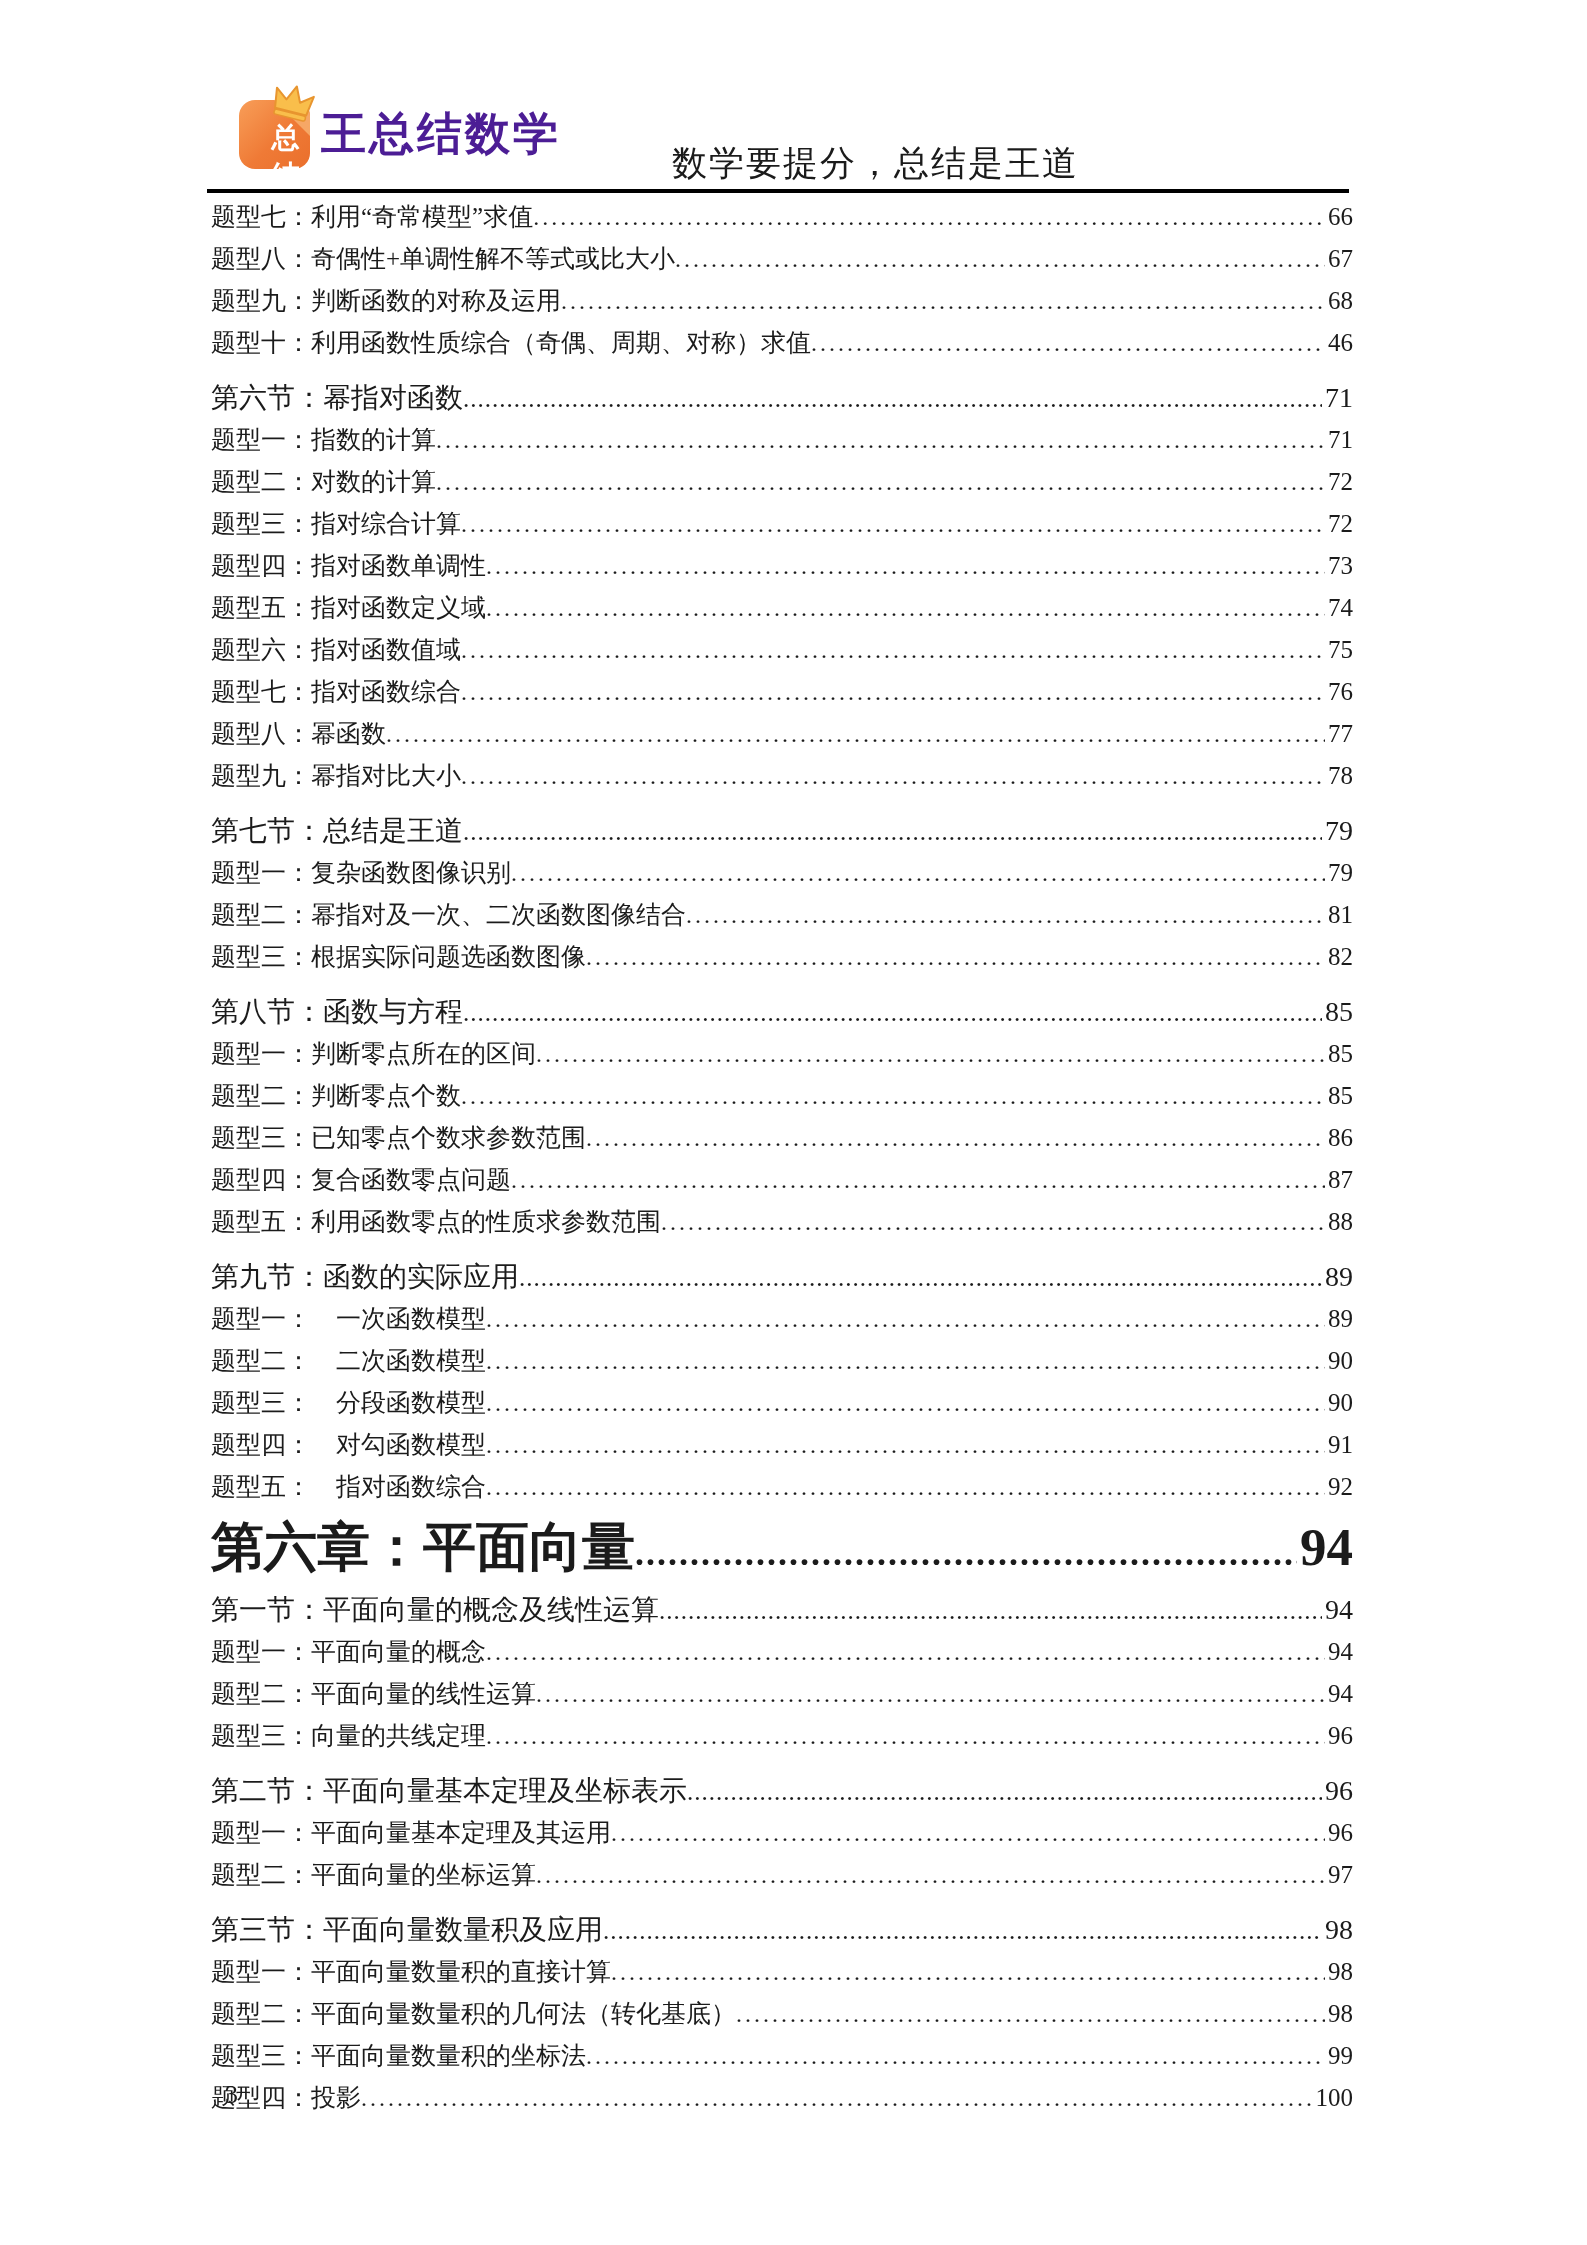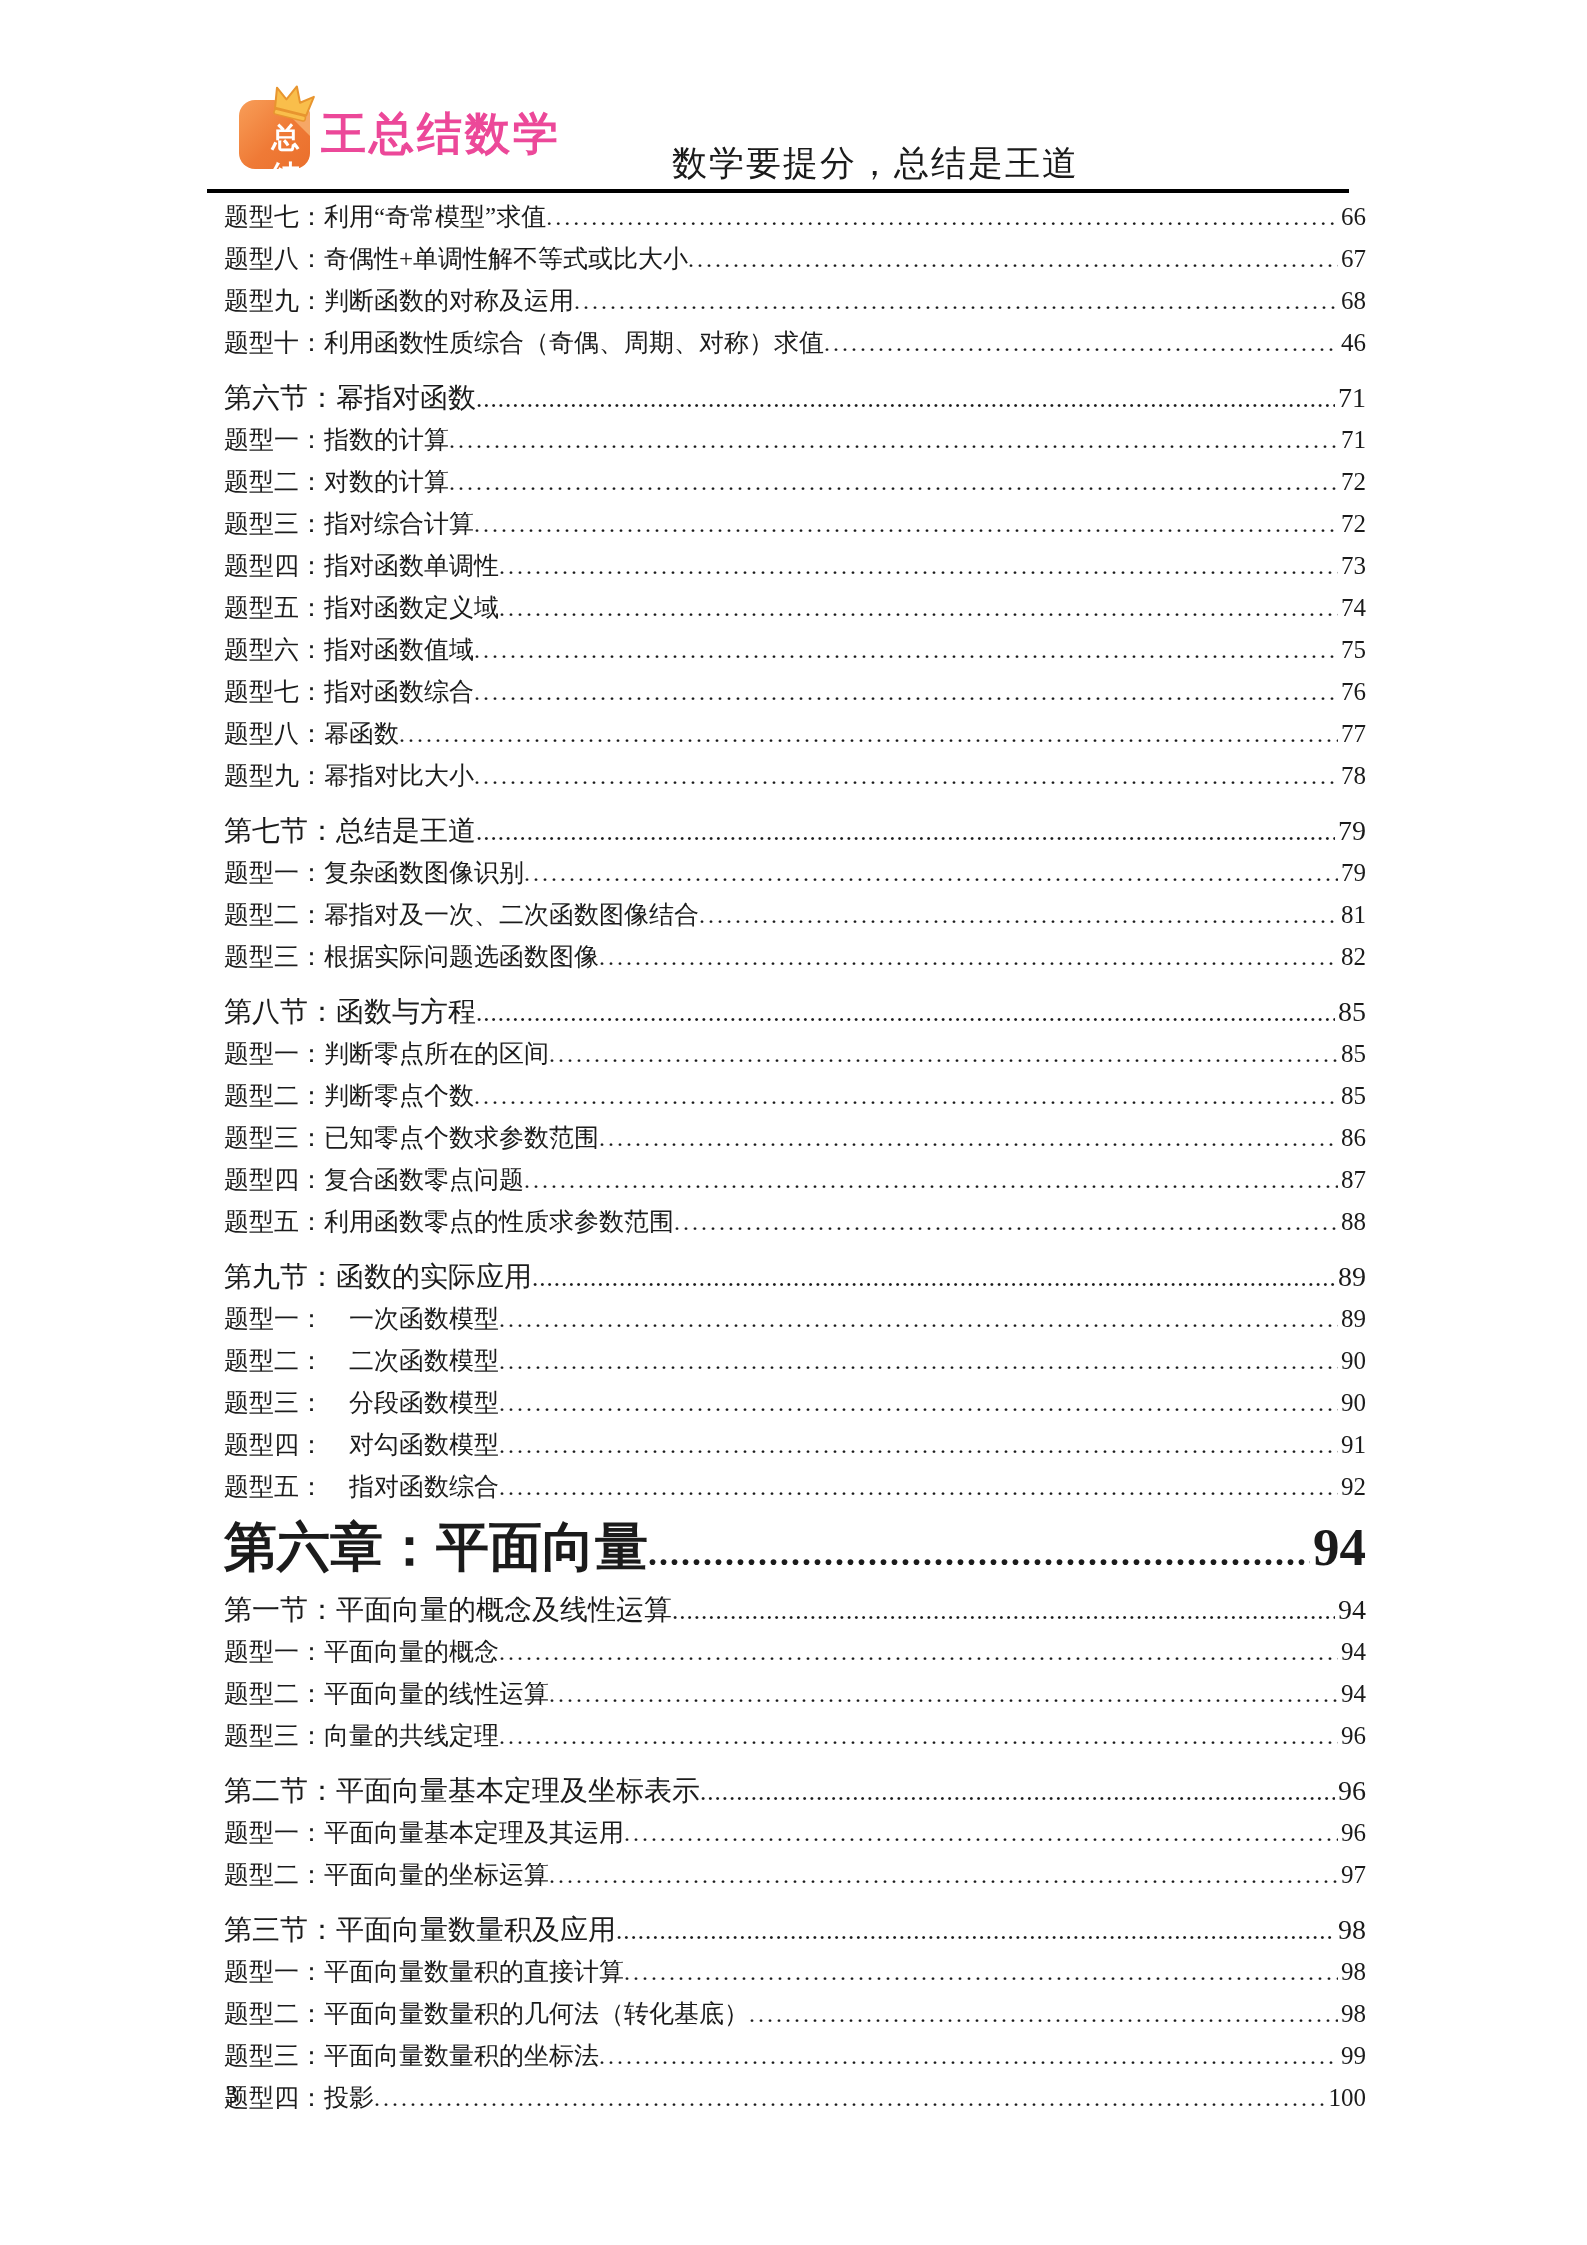--- a/index.html
+++ b/index.html
@@ -18,30 +18,30 @@
     background:#f6a766;clip-path:polygon(0 0,100% 0,100% 100%);
   }
   .badge-label{
     position:absolute;left:0;right:4px;top:19px;text-align:center;color:#ffffff;
     font-family:"DejaVu Sans","Liberation Sans",sans-serif;font-weight:bold;font-size:28px;letter-spacing:2px;padding-left:28px;
   }
   .crown{position:absolute;left:272px;top:84px;width:42px;height:36px;transform:rotate(14deg);}
   .wordmark{
     position:absolute;left:321px;top:104px;
     font-family:"DejaVu Sans","Liberation Sans",sans-serif;font-weight:bold;
-    font-size:45px;color:#ec4899;letter-spacing:3px;white-space:nowrap;
+    font-size:45px;color:#4c1d95;letter-spacing:3px;white-space:nowrap;
   }
   .tagline{
     position:absolute;left:672px;top:140px;font-size:35px;letter-spacing:2px;
     font-family:Liberation Sans, sans-serif;white-space:nowrap;
   }
   .header-rule{position:absolute;left:207px;top:189px;width:1142px;height:4px;background:#000;}
 
   
-  .toc{position:absolute;left:224px;top:196px;width:1142px;}
+  .toc{position:absolute;left:211px;top:196px;width:1142px;}
   .toc-row{display:flex;align-items:baseline;height:42px;line-height:42px;font-size:25px;}
   .toc-label{white-space:nowrap;flex:0 0 auto;}
   .toc-dots{flex:1 1 auto;overflow:hidden;white-space:nowrap;min-width:0;}
   .toc-dots::after{
     content:"................................................................................................................................................................................................................................................................................................................";
     letter-spacing:3px;font-size:24px;
   }
   .toc-page{white-space:nowrap;flex:0 0 auto;padding-left:3px;}
 
   .toc-row.section{font-weight:normal;font-size:28px;margin-top:13px;}

